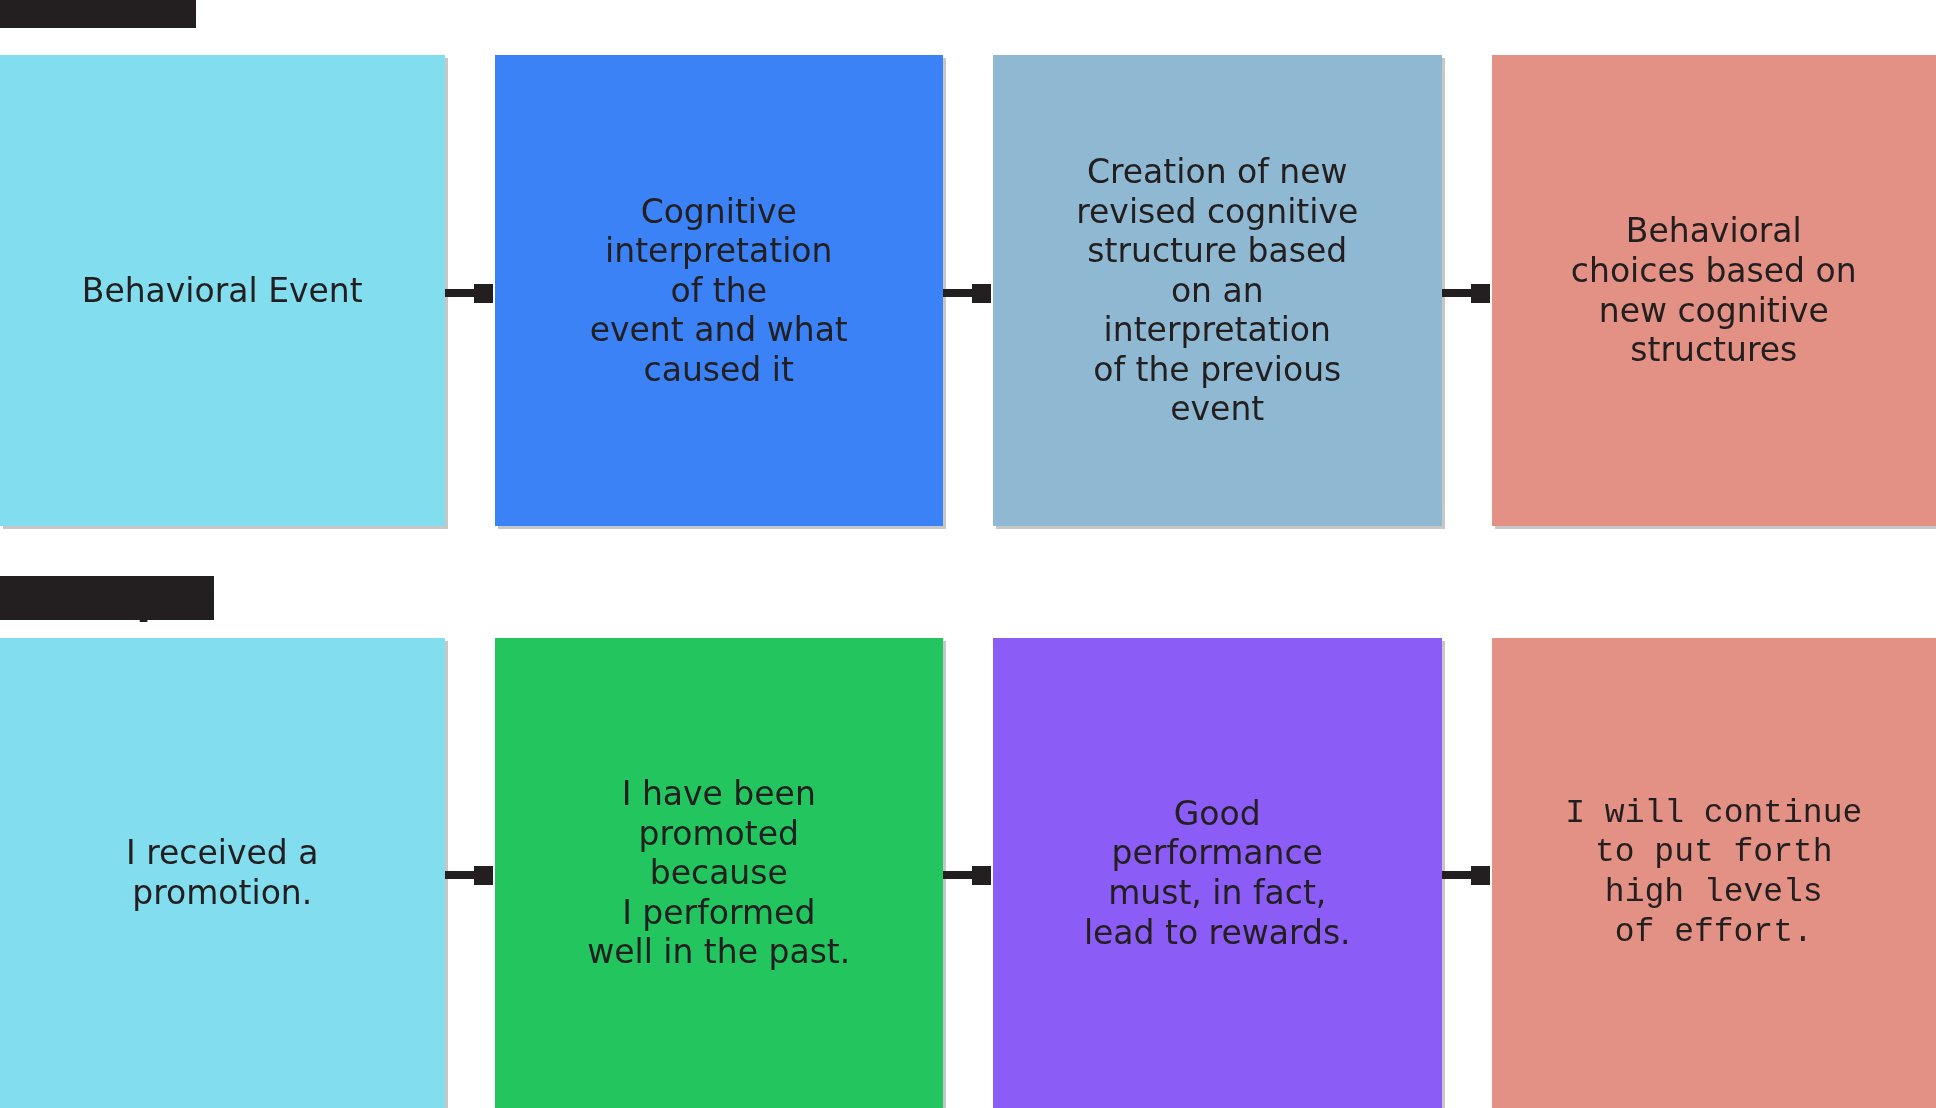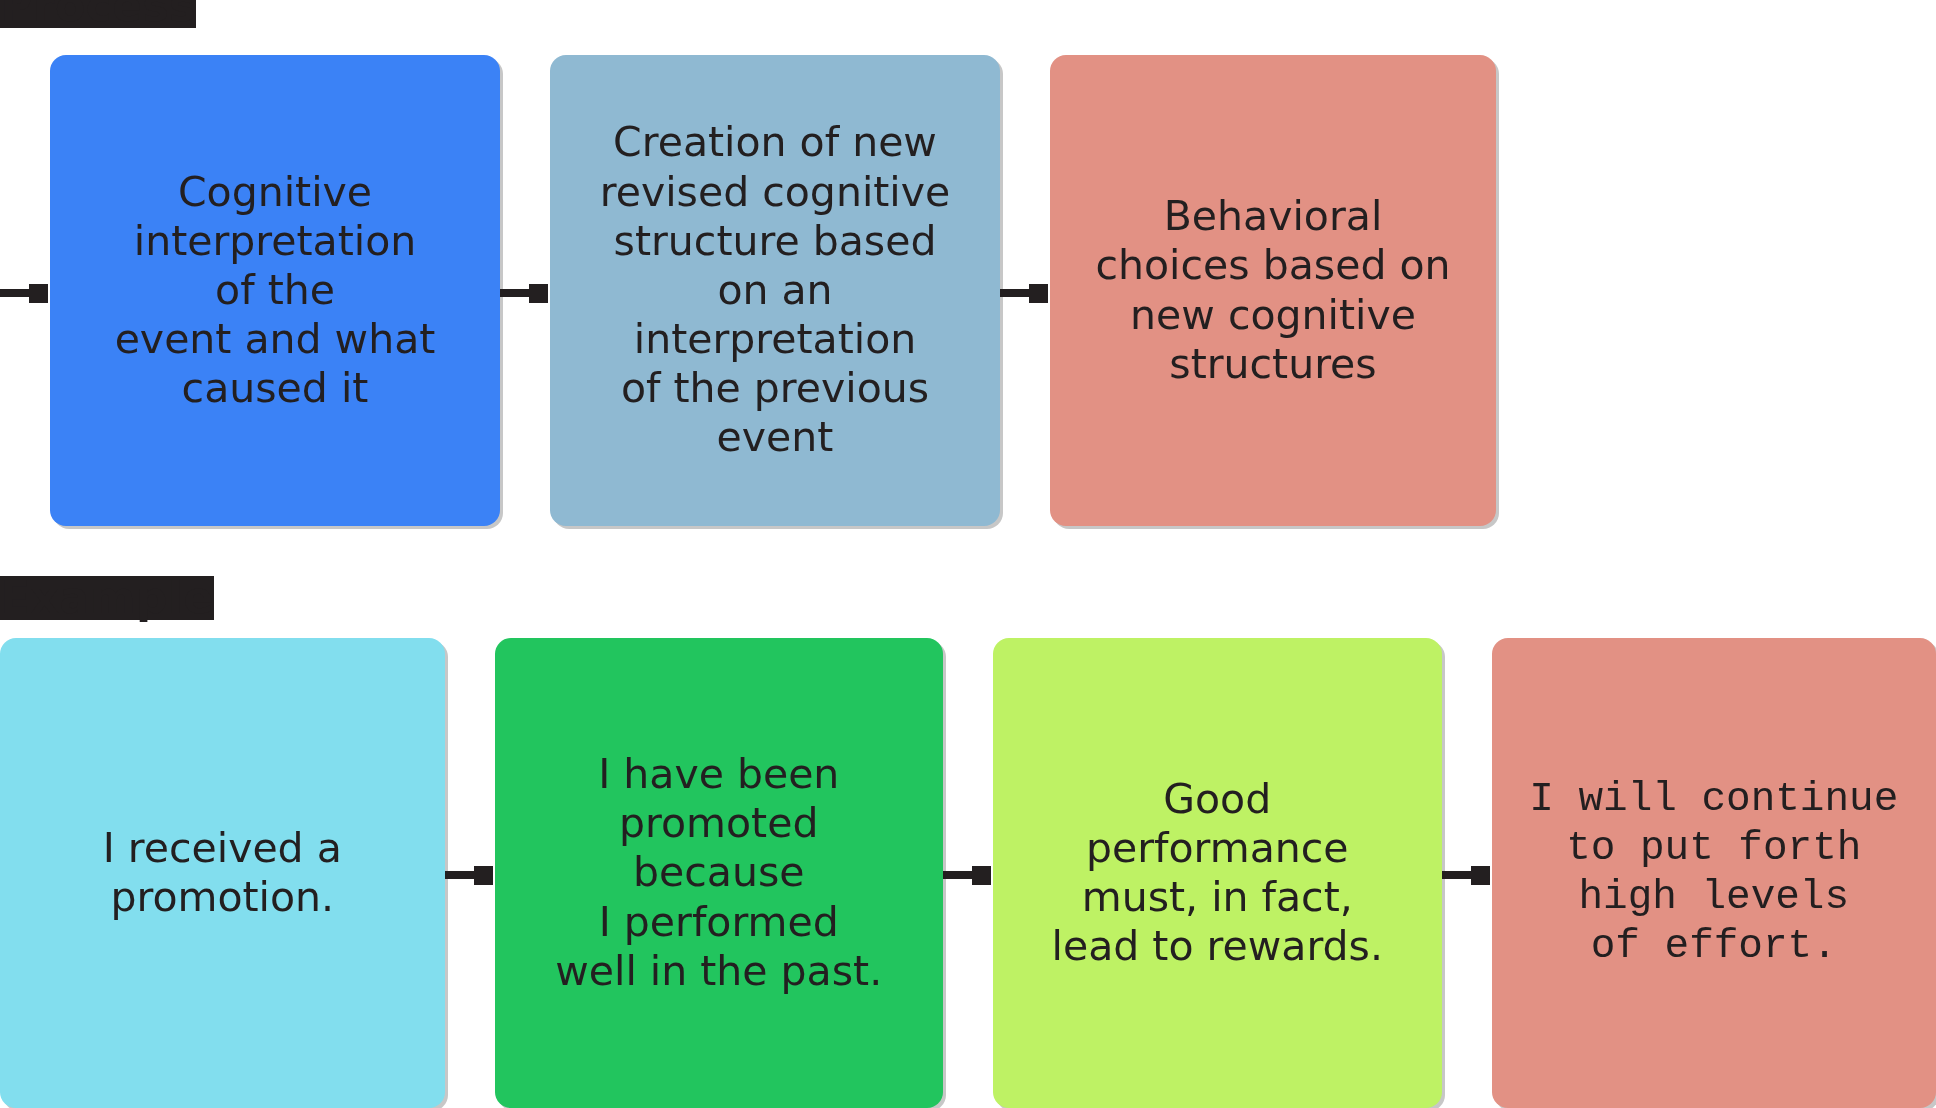--- a/index.html
+++ b/index.html
@@ -64,26 +64,25 @@
   #row-process  { top: 55px;  height: 471px; }
   #row-example  { top: 638px; height: 470px; }
 
   
   .node-box {
     box-sizing: border-box;
     display: flex;
     align-items: center;
     justify-content: center;
     text-align: center;
-    font-size: 41px;
+    font-size: 33px;
     line-height: 1.20;
     color: #231f20;
     padding: 6px 14px;
     box-shadow: 3px 3px 0 0 rgba(0,0,0,0.22);
-    border-radius: 16px;
   }
   .node-box .box-text {
     display: block;
     white-space: pre-line;
     width: 100%;
   }
 
   
   .w-cyan   { width: 446px; }
   .w-orange { width: 450px; }
@@ -122,20 +121,23 @@
 <body>
 
 <div class="diagram-canvas">
 
   <div class="section-label" id="process-label">
     <span class="label-text">Process</span>
   </div>
 
   <div class="row" id="row-process">
 
+    <div class="node-box w-cyan" style="background:#82DEEE;">
+      <span class="box-text">Behavioral Event</span>
+    </div>
 
     <div class="gap">
       <div class="connector">
         <span class="shaft"></span>
         <span class="head"></span>
       </div>
     </div>
 
     <div class="node-box w-orange" style="background:#3b82f6;">
       <span class="box-text">Cognitive
@@ -203,21 +205,21 @@
 well in the past.</span>
     </div>
 
     <div class="gap">
       <div class="connector">
         <span class="shaft"></span>
         <span class="head"></span>
       </div>
     </div>
 
-    <div class="node-box w-blue" style="background:#bef264;">
+    <div class="node-box w-blue" style="background:#8b5cf6;">
       <span class="box-text">Good
 performance
 must, in fact,
 lead to rewards.</span>
     </div>
 
     <div class="gap">
       <div class="connector">
         <span class="shaft"></span>
         <span class="head"></span>

